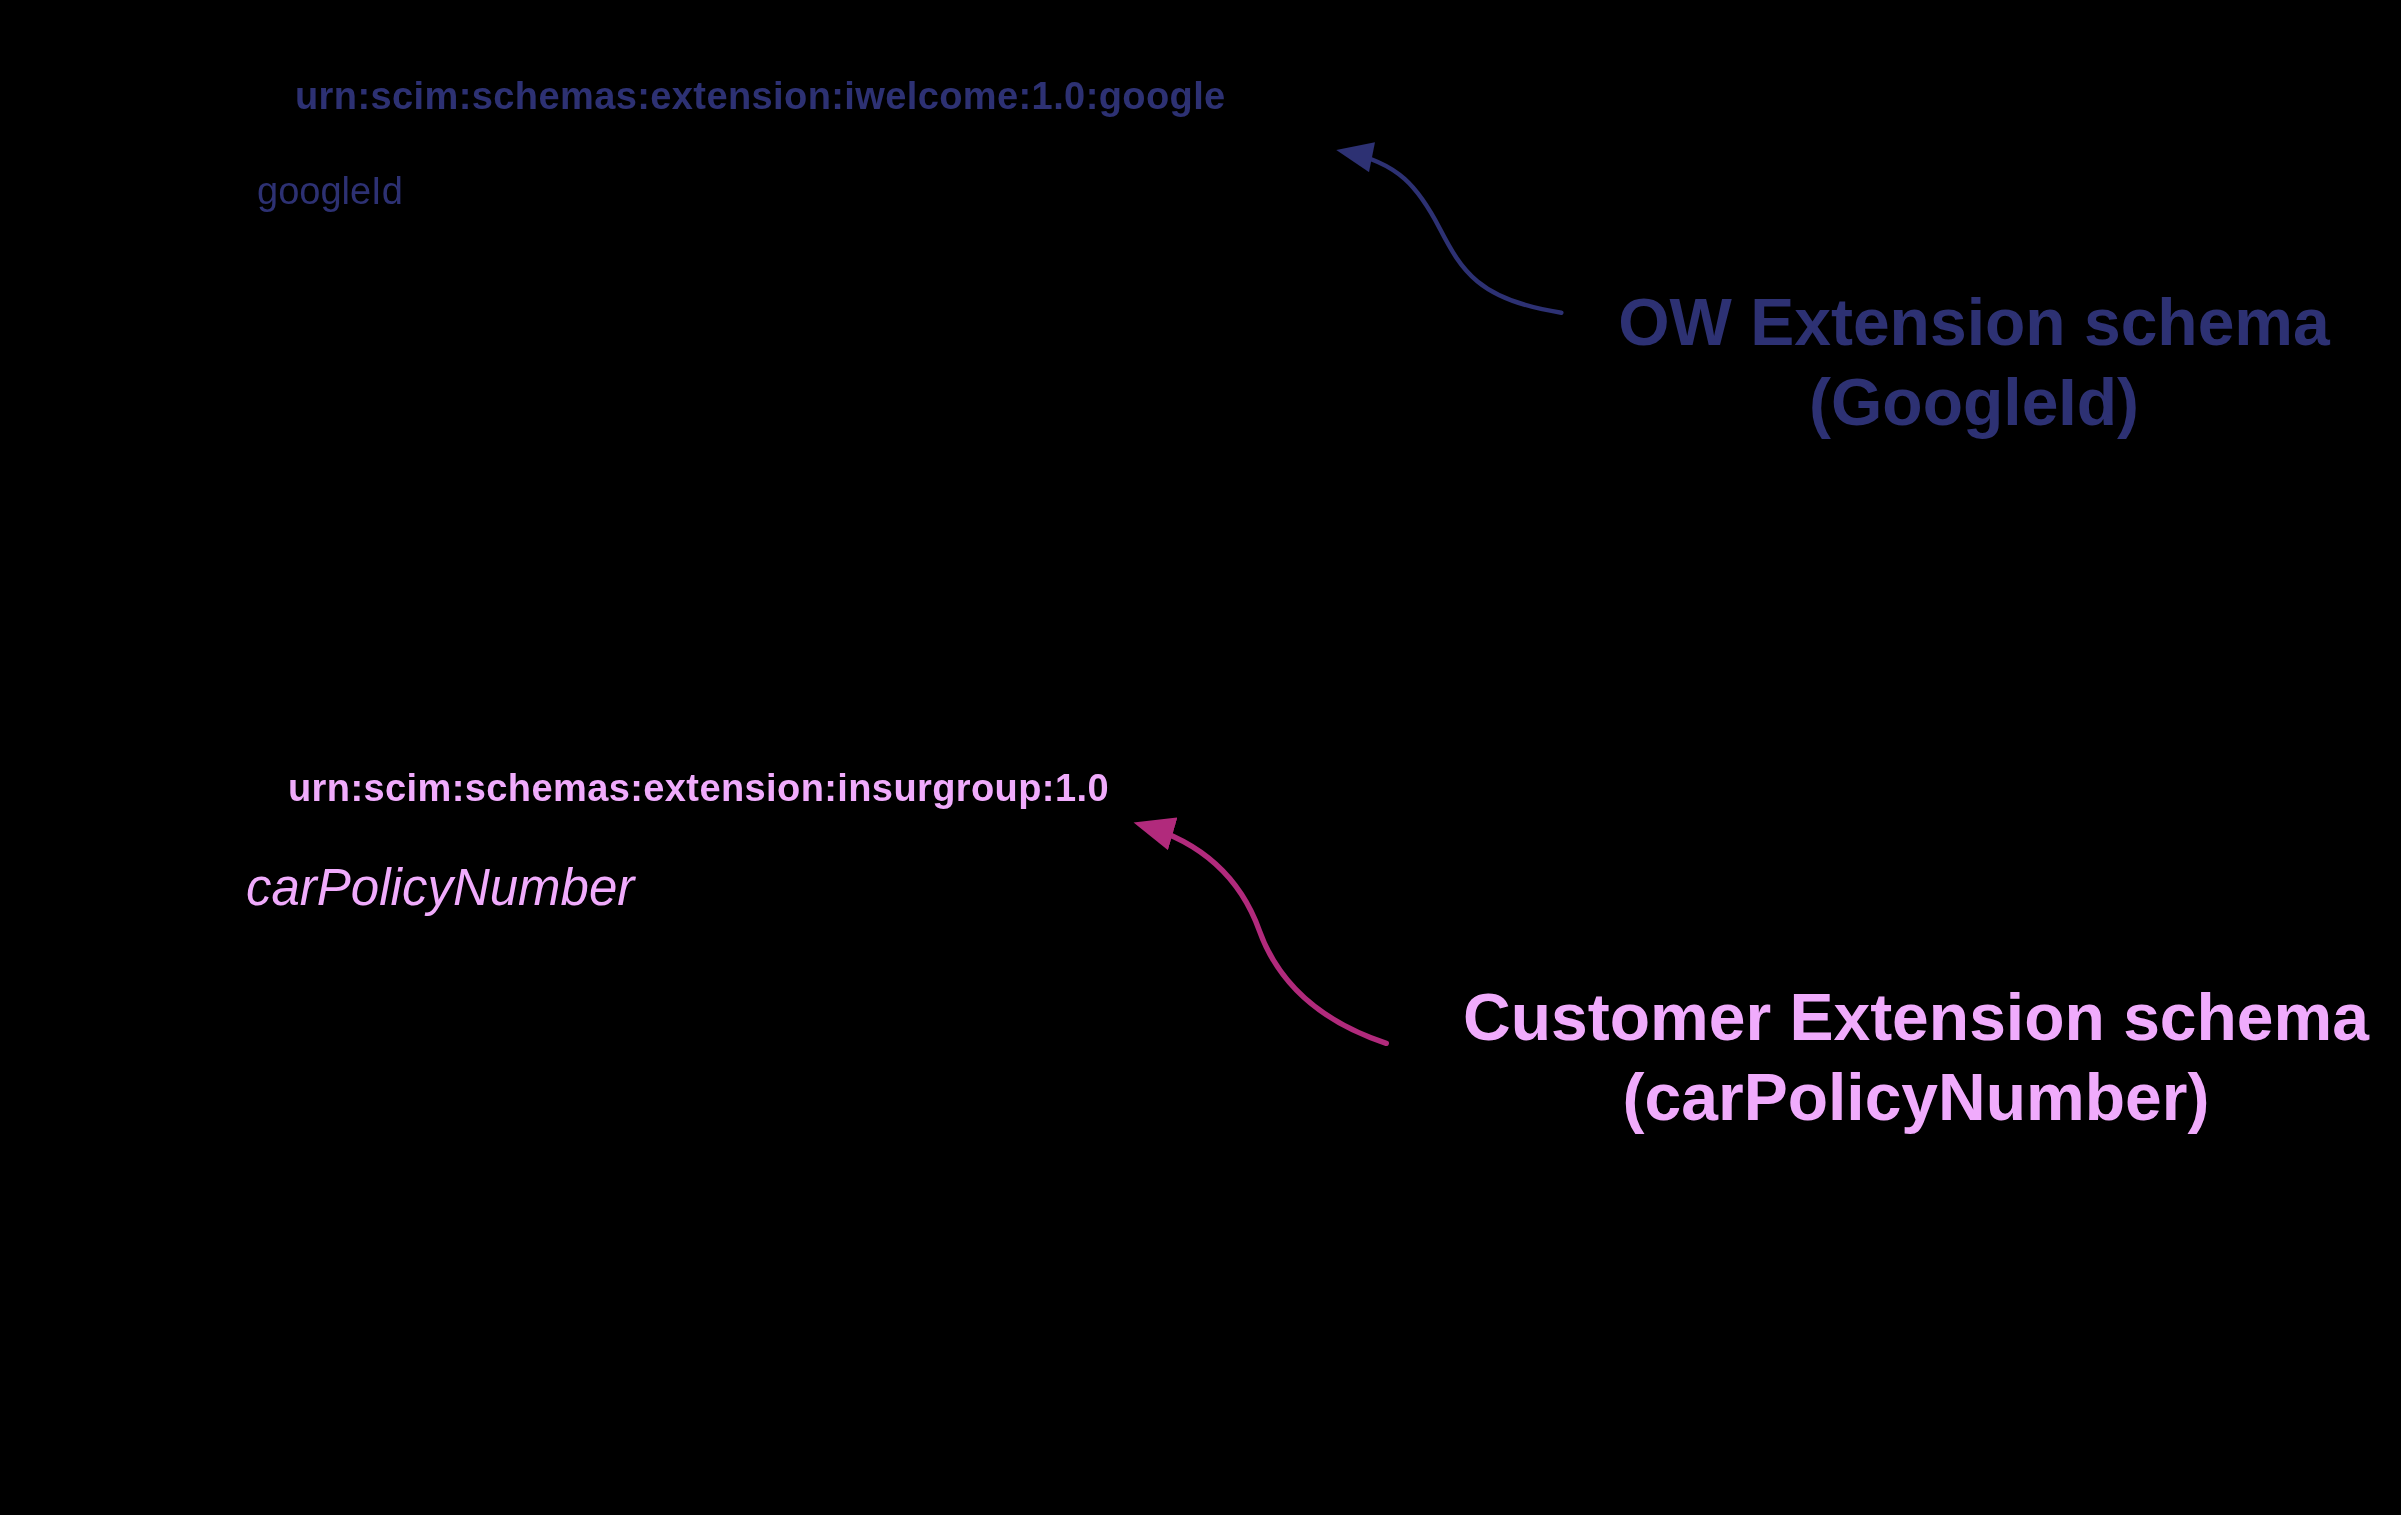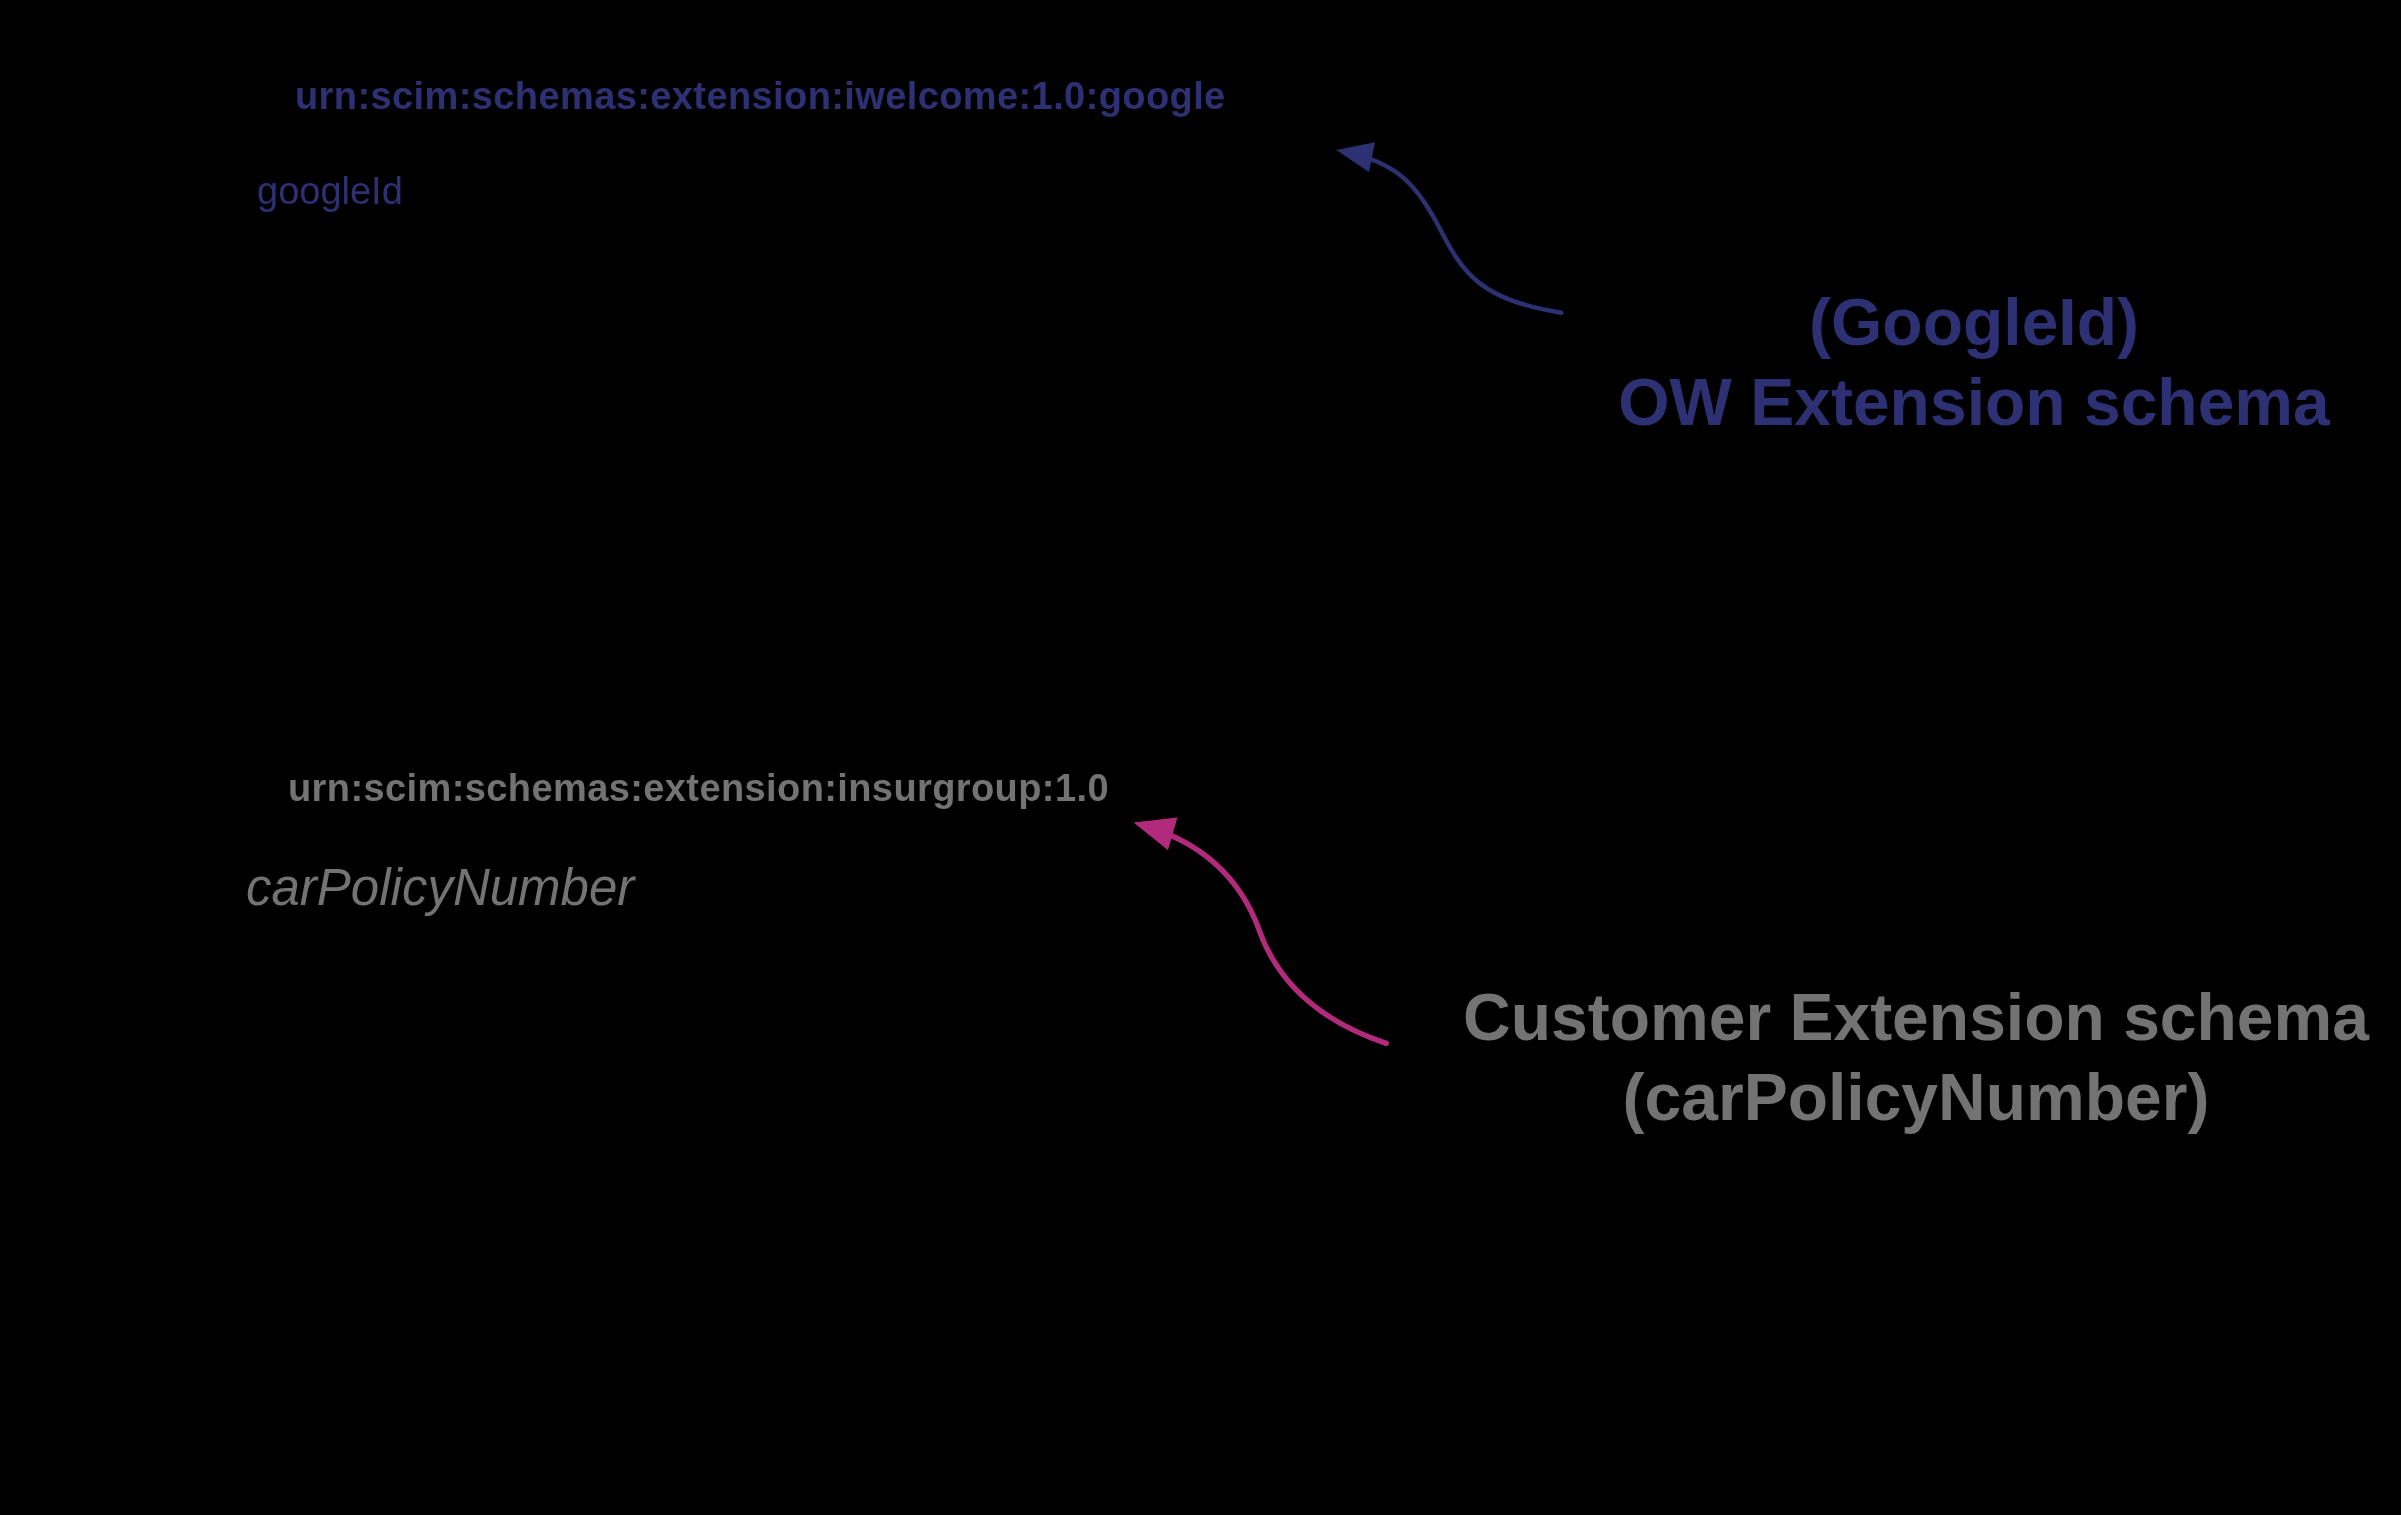--- a/index.html
+++ b/index.html
@@ -23,21 +23,21 @@
     font-size: 38px;
     letter-spacing: 0.4px;
     white-space: nowrap;
   }
   .attr-text {
     font-weight: 400;
     font-size: 38px;
     white-space: nowrap;
   }
   .navy { color: #2d3173; }
-  .magenta { color: #737373; }
+  .magenta { color: #f0abfc; }
 
   #urn-iwelcome   { left: 295px; top: 75px;  }
   #attr-googleid  { left: 257px; top: 170px; }
 
   #urn-insurgroup { left: 288px; top: 767px; }
   #attr-carpolicy { left: 246px; top: 858px; font-style: italic; font-size: 51px; }
 
   
   .callout {
     text-align: center;
@@ -86,22 +86,22 @@
         <path d="M 0 0 L 12 5 L 0 10 z" fill="#b12a7c"></path>
       </marker>
     </defs>
 
     <path class="arrow-path arrow-navy" d="M 1748 350 C 1655 336 1636 302 1612 256 C 1588 210 1566 182 1506 170" marker-end="url(#head-navy)"></path>
 
     <path class="arrow-path arrow-magenta" d="M 1552 1168 C 1468 1140 1428 1092 1410 1042 C 1392 992 1356 946 1280 924" marker-end="url(#head-magenta)"></path>
   </svg>
 
   <div class="abs callout navy" id="callout-google">
+    <div>OW Extension schema</div>
     <div>(GoogleId)</div>
-    <div>OW Extension schema</div>
   </div>
 
   <div class="abs callout magenta" id="callout-customer">
     <div>Customer Extension schema</div>
     <div>(carPolicyNumber)</div>
   </div>
 
 </div>
 
 

